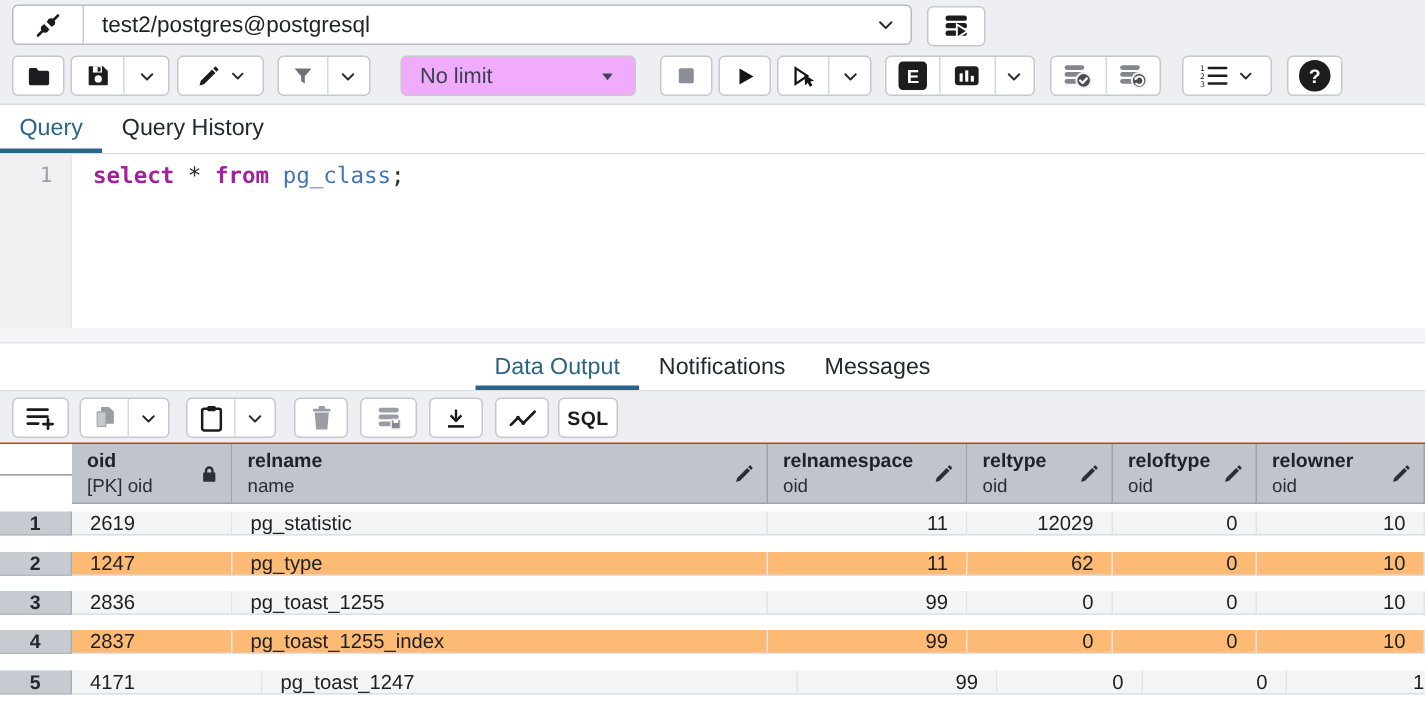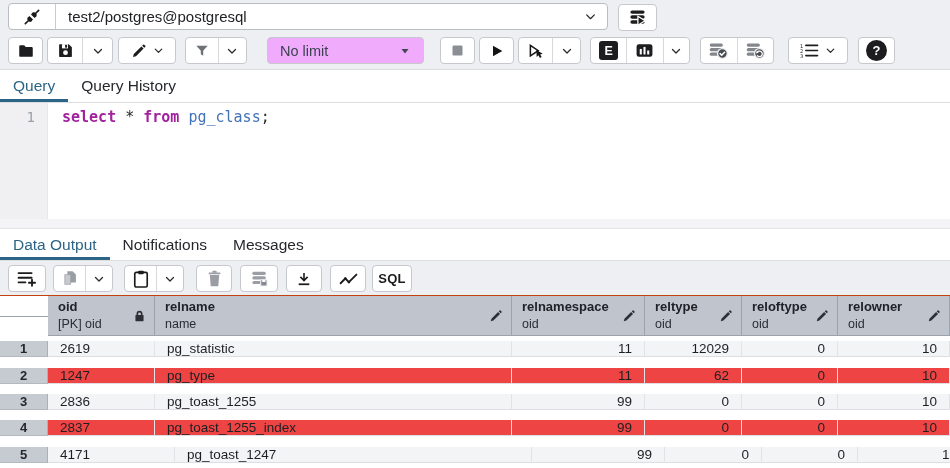--- a/index.html
+++ b/index.html
@@ -33,21 +33,21 @@
       box-sizing:border-box;padding:0 12px;}
   .select-ctl .lbl{flex:1;font-size:14.5px;color:#3c4250;}
   .badge-dark{width:19px;height:19px;background:#1d1d1f;color:#fff;border-radius:3px;
       display:flex;align-items:center;justify-content:center;font-size:12.5px;font-weight:700;}
   .badge-circle{width:21px;height:21px;background:#1d1d1f;color:#fff;border-radius:50%;
       display:flex;align-items:center;justify-content:center;font-size:13px;font-weight:700;}
 
   
   .tabbar{background:#fff;display:flex;align-items:stretch;border-bottom:1px solid #dcdee2;}
   .qtabs{top:70px;height:33px;}
-  .otabs{top:228px;height:33px;border-top:1px solid #e3e4e8;}
+  .otabs{top:228px;height:33px;border-top:1px solid #e3e4e8;justify-content:center;}
   .tab{display:flex;align-items:center;padding:0 13px;font-size:15.5px;color:#26282d;
       position:relative;cursor:default;}
   .tab.active{color:var(--accent);}
   .tab.active::after{content:"";position:absolute;left:0;right:0;bottom:0;height:3px;
       background:var(--accent);}
 
   
   .editor{top:103px;height:116px;background:#fff;display:flex;}
   .gutter{width:48px;background:#f0f0f2;border-right:1px solid #e6e6ea;
       font-family:"DejaVu Sans Mono","Liberation Mono",monospace;font-size:14px;color:#9aa0a8;
@@ -61,21 +61,21 @@
 
   
   .otoolbar{top:261px;height:35px;background:#edeff3;border-bottom:1px solid #c2410c;}
   .sql-label{font-size:13px;font-weight:700;color:#1b1b1b;letter-spacing:.3px;}
 
   
   .grid{top:296px;bottom:0;background:#fff;font-size:13.5px;overflow:hidden;}
   .g-row{display:flex;height:26.4px;align-items:center;}
   .g-row.head{height:40px;}
   .g-cell{border-right:1px solid #e2e3e6;border-bottom:1px solid #dcdee1;display:flex;
-      align-items:center;padding:0 12px;box-sizing:border-box;background:#ef4444;overflow:hidden;}
+      align-items:center;padding:0 12px;box-sizing:border-box;background:#fdba74;overflow:hidden;}
   .g-row.odd .g-cell{background:#f3f4f6;}
   .g-cell.num{justify-content:flex-end;}
   .g-rownum{width:48px;flex:none;background:#c6cad1;border-right:1px solid #aab0b9;
       border-bottom:1px solid #b4b9c0;display:flex;align-items:center;justify-content:center;
       font-weight:700;font-size:13px;color:#25272b;box-sizing:border-box;}
   .g-hcell{background:#bfc4cd;border-right:1px solid #9da3ad;border-bottom:1px solid #9da3ad;
       position:relative;display:flex;flex-direction:column;justify-content:center;
       padding:3px 26px 3px 10px;box-sizing:border-box;line-height:1.3;overflow:hidden;}
   .g-hcell .ttl{font-weight:700;font-size:13px;color:#202227;white-space:nowrap;}
   .g-hcell .sub{font-size:12.5px;color:#2a2d33;white-space:nowrap;}

